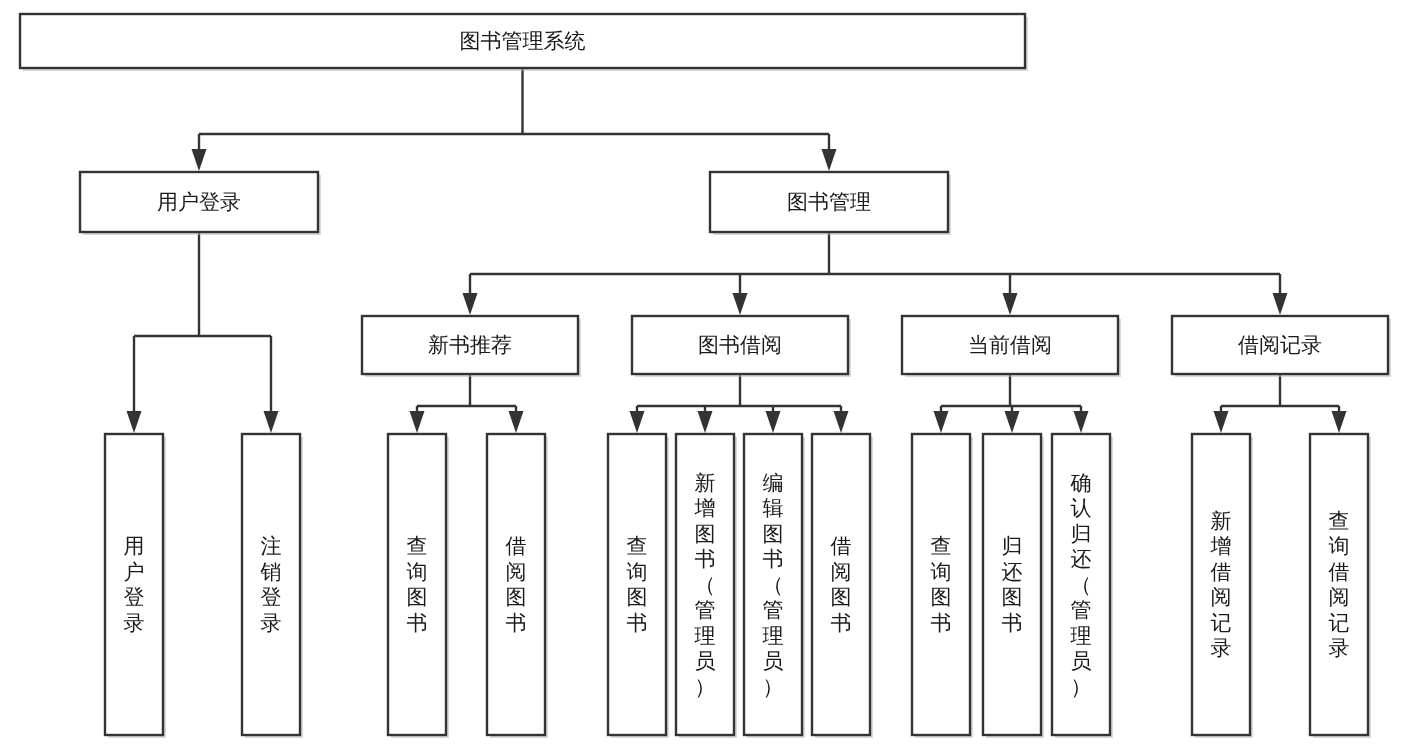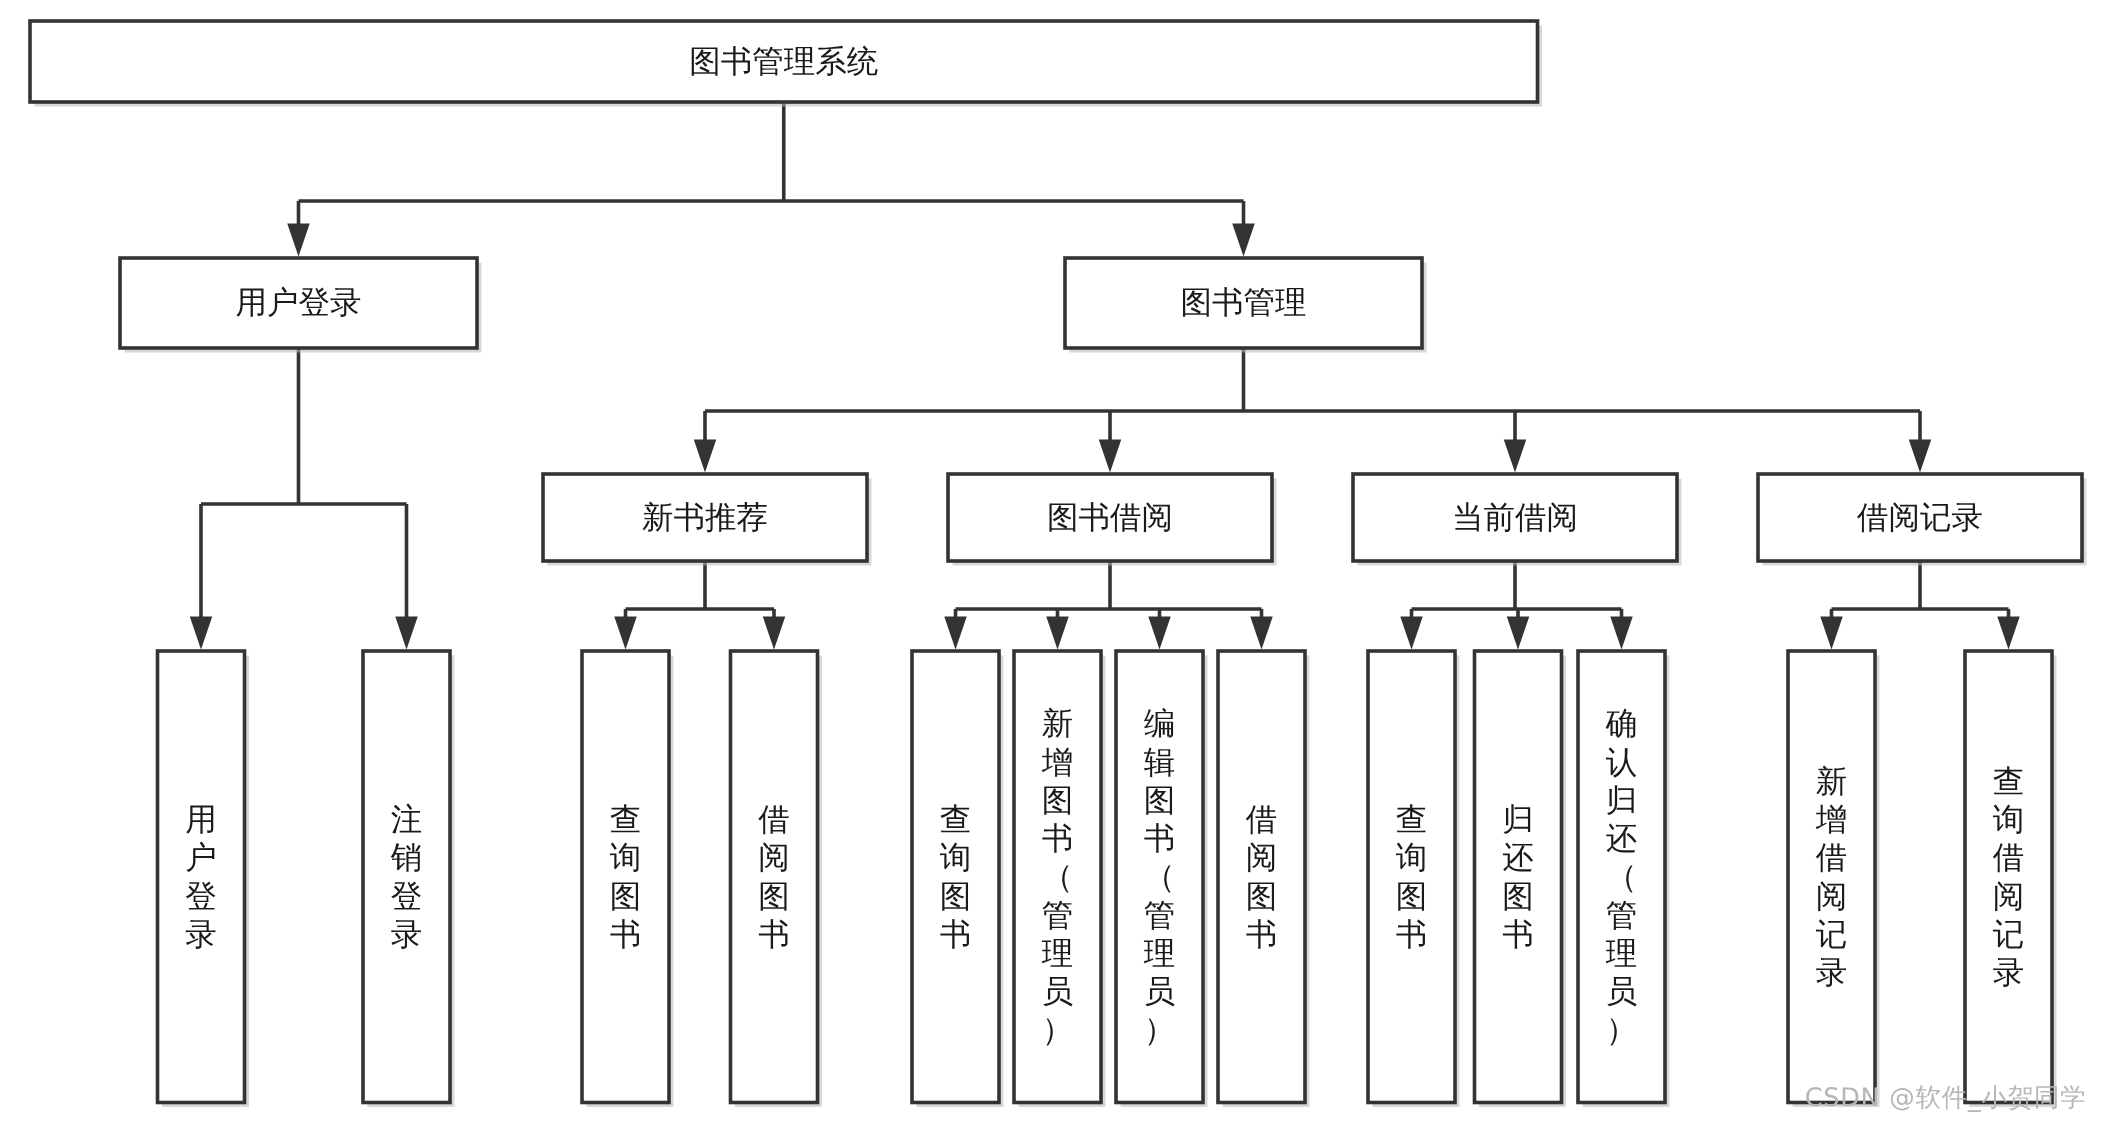--- a/index.html
+++ b/index.html
@@ -241,14 +241,13 @@
           <rect x="1192" y="434" width="58" height="301" class="node-box"></rect>
           <text x="1221" class="node-label-v"><tspan x="1221" y="527.89">新</tspan><tspan x="1221" y="553.39">增</tspan><tspan x="1221" y="578.89">借</tspan><tspan x="1221" y="604.39">阅</tspan><tspan x="1221" y="629.89">记</tspan><tspan x="1221" y="655.39">录</tspan></text>
         </g>
         <g>
           <rect x="1313" y="437" width="58" height="301" class="node-shadow"></rect>
           <rect x="1310" y="434" width="58" height="301" class="node-box"></rect>
           <text x="1339" class="node-label-v"><tspan x="1339" y="527.89">查</tspan><tspan x="1339" y="553.39">询</tspan><tspan x="1339" y="578.89">借</tspan><tspan x="1339" y="604.39">阅</tspan><tspan x="1339" y="629.89">记</tspan><tspan x="1339" y="655.39">录</tspan></text>
         </g>
       </g>
   </svg>
-  <div class="watermark-text">CSDN @软件_小贺同学</div>
 </div>
 
 </body></html>

